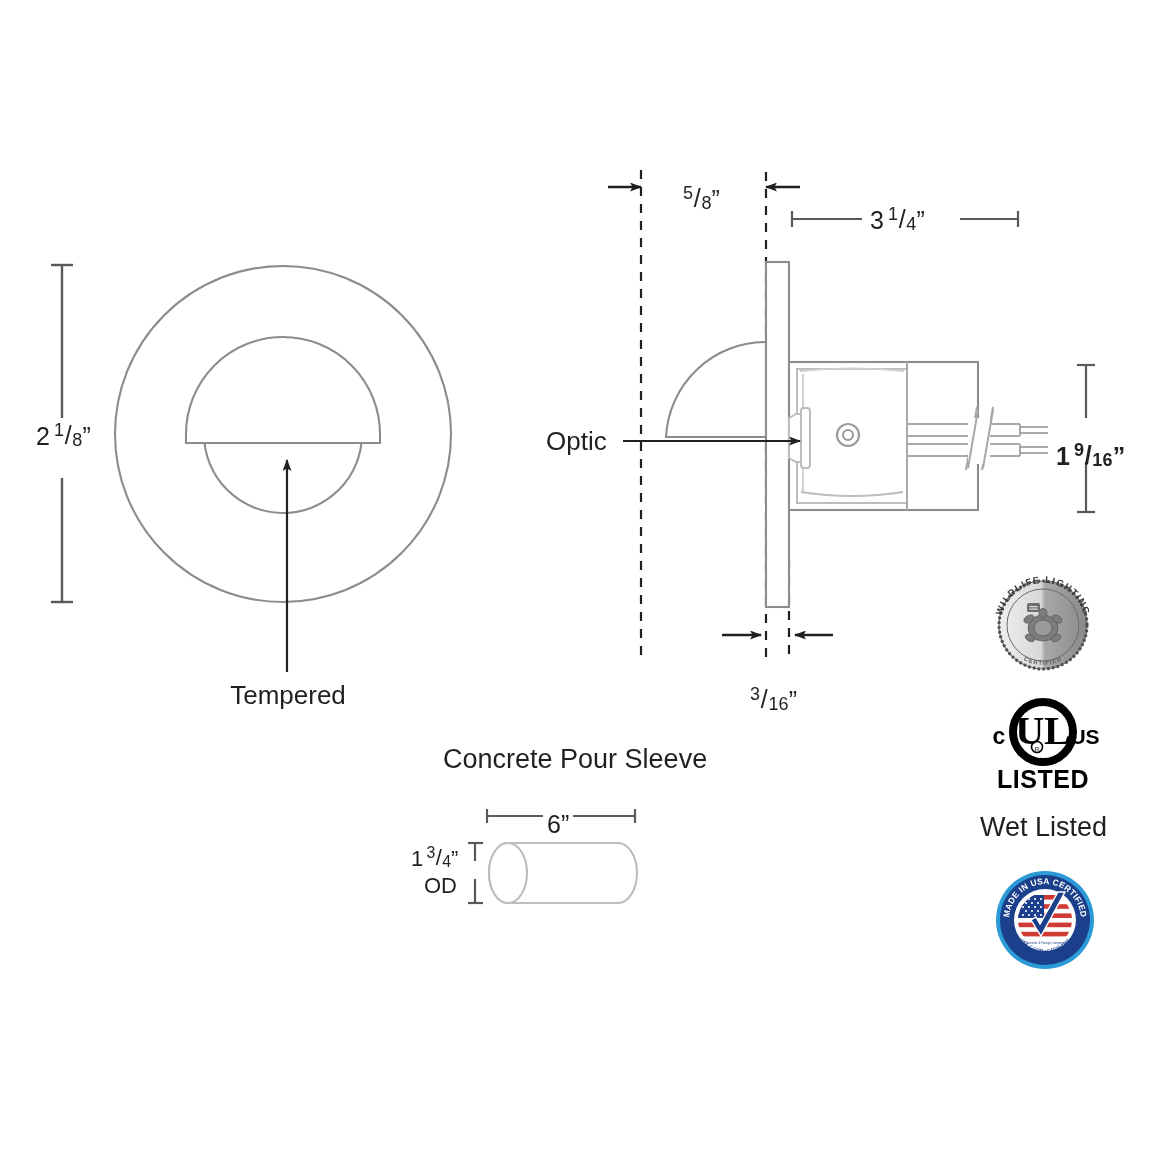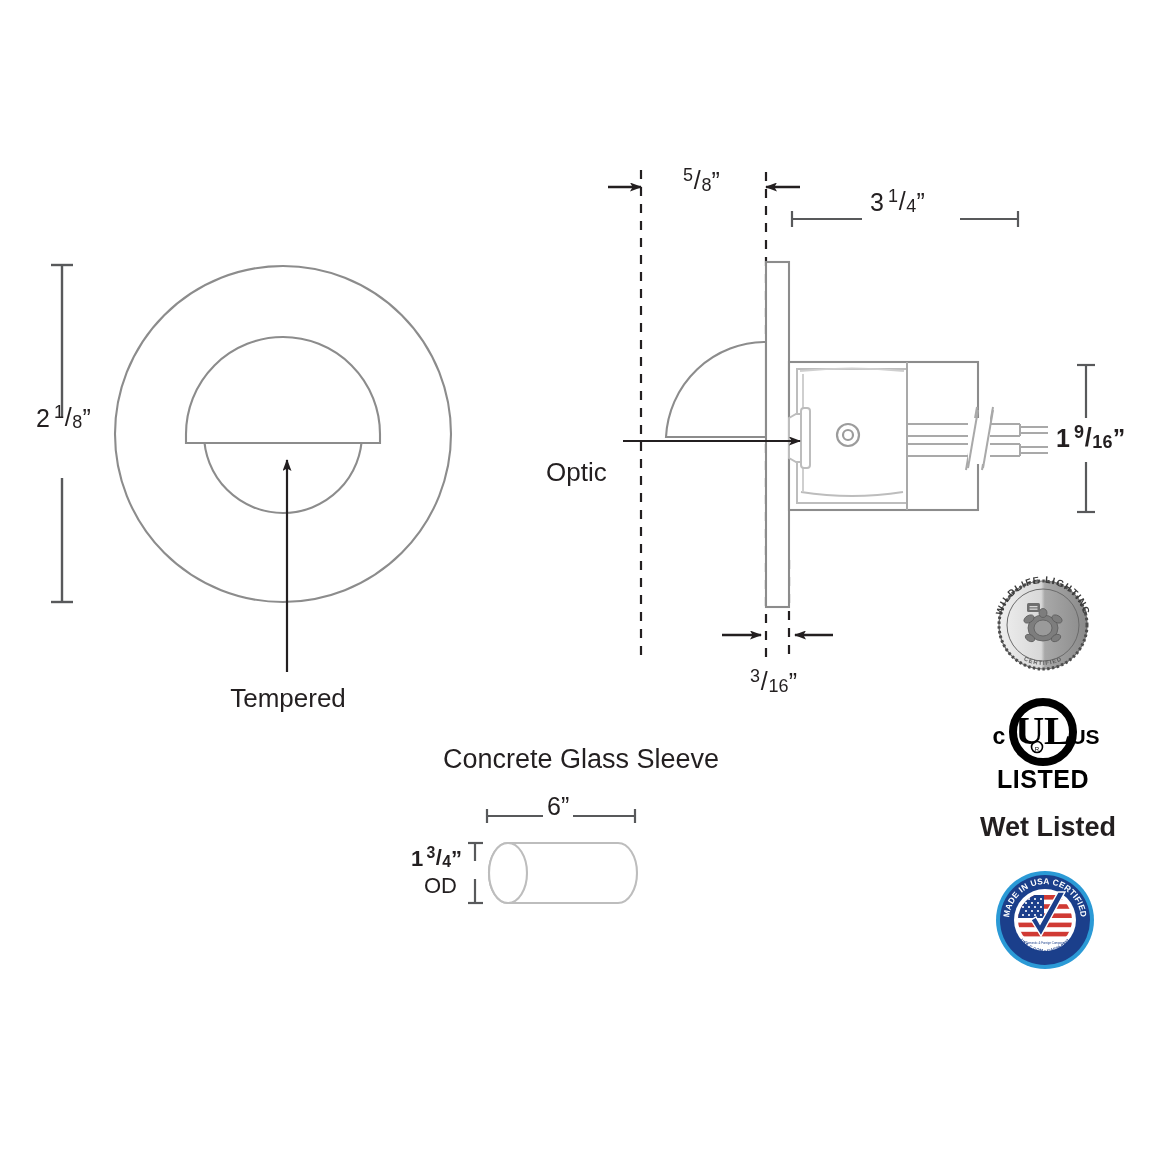--- a/index.html
+++ b/index.html
@@ -32,20 +32,21 @@
   
   .lbl {
     position: absolute;
     white-space: nowrap;
     color: #231f20;
     line-height: 1.18;
   }
   .dim {
     font-size: 25px;
     letter-spacing: .2px;
+    margin-top: 18px;
   }
   .dim-sm { font-size: 22px; }
   .frac {
     display: inline-block;
     position: relative;
     top: -1px;
   }
   .frac .num {
     font-size: .72em;
     position: relative;
@@ -57,21 +58,20 @@
   }
   .frac .den {
     font-size: .72em;
     position: relative;
     top: .12em;
   }
   .quote { letter-spacing: 0; }
   .callout {
     font-size: 26px;
     text-align: center;
-    margin-top: 31px;
   }
   .section-title {
     font-size: 27px;
   }
   .badge-cap {
     font-size: 27px;
   }
   
   .badge {
     position: absolute;
@@ -202,21 +202,21 @@
 
       <path d="M 508 843 L 618 843 A 19 30 0 0 1 618 903 L 508 903 A 19 30 0 0 1 508 843 Z" fill="#ffffff" stroke="#bdbdbd" stroke-width="2.1"></path>
       <ellipse cx="508" cy="873" rx="19" ry="30" fill="#ffffff" stroke="#bdbdbd" stroke-width="2.1"></ellipse>
     </g>
   </svg>
 
   <div class="lbl dim" style="left:36px; top:404px;">
     <span>2</span><span class="frac"><span class="num"> <span>1</span></span><span class="bar">/</span><span class="den">8</span></span><span class="quote">”</span>
   </div>
 
-  <div class="lbl callout" style="left:188px; top:652px; width:200px;text-align:center;">
+  <div class="lbl callout" style="left:188px; top:680px; width:200px;text-align:center;">
     <div>Tempered</div>
   </div>
 
   <div class="lbl dim" style="left:683px; top:167px;">
     <span class="frac"><span class="num">5</span><span class="bar">/</span><span class="den">8</span></span><span class="quote">”</span>
   </div>
 
   <div class="lbl dim" style="left:870px; top:188px;">
     <span>3</span><span class="frac"><span class="num"> <span>1</span></span><span class="bar">/</span><span class="den">4</span></span><span class="quote">”</span>
   </div>
@@ -224,27 +224,27 @@
   <div class="lbl dim" style="left:1056px; top:424px;font-weight:bold;">
     <span>1</span><span class="frac"><span class="num"> <span>9</span></span><span class="bar">/</span><span class="den">16</span></span><span class="quote">”</span>
   </div>
 
   <div class="lbl dim" style="left:750px; top:668px;">
     <span class="frac"><span class="num">3</span><span class="bar">/</span><span class="den">16</span></span><span class="quote">”</span>
   </div>
 
   <div class="lbl callout" style="left:546px; top:426px;">Optic</div>
 
-  <div class="lbl section-title" style="left:443px; top:744px;">Concrete Glass Sleeve</div>
+  <div class="lbl section-title" style="left:443px; top:744px;">Concrete Pour Sleeve</div>
 
   <div class="lbl dim" style="left:547px; top:792px;">
     <span>6”</span>
   </div>
 
-  <div class="lbl dim-sm" style="left:411px; top:846px;font-weight:bold;">
+  <div class="lbl dim-sm" style="left:411px; top:846px;">
     <span>1</span><span class="frac"><span class="num"> <span>3</span></span><span class="bar">/</span><span class="den">4</span></span><span class="quote">”</span>
   </div>
   <div class="lbl dim-sm" style="left:424px; top:873px;">OD</div>
 
   <div class="badge wl-badge">
     <svg viewBox="0 0 120 120" width="120" height="120">
       <defs>
         <path id="wlArc" d="M 18 60 A 42 42 0 0 1 102 60"></path>
         <path id="wlArcB" d="M 20 60 A 40 40 0 0 0 100 60"></path>
         <linearGradient id="wlShade" x1="0" y1="0" x2="1" y2="0">
@@ -287,21 +287,21 @@
       <circle cx="58" cy="40" r="30" fill="none" stroke="#000" stroke-width="8"></circle>
       <text x="58" y="52" font-family="'Liberation Serif', serif" font-size="40" font-weight="bold" fill="#000" text-anchor="middle">UL</text>
       <circle cx="52" cy="55" r="5.5" fill="none" stroke="#000" stroke-width="1.6"></circle>
       <text x="52" y="58.5" font-family="'Liberation Sans', sans-serif" font-size="6" fill="#000" text-anchor="middle">R</text>
       <text x="14" y="52" font-family="'Liberation Sans', sans-serif" font-size="23" font-weight="bold" fill="#000" text-anchor="middle">c</text>
       <text x="100" y="52" font-family="'Liberation Sans', sans-serif" font-size="21" font-weight="bold" fill="#000" text-anchor="middle">US</text>
       <text x="58" y="96" font-family="'Liberation Sans', sans-serif" font-size="25" font-weight="bold" fill="#000" text-anchor="middle" letter-spacing="0.5">LISTED</text>
     </svg>
   </div>
 
-  <div class="lbl badge-cap" style="left:980px; top:812px;font-weight:bold;">Wet Listed</div>
+  <div class="lbl badge-cap" style="left:980px; top:812px;">Wet Listed</div>
 
   <div class="badge usa-badge">
     <svg viewBox="0 0 100 100" width="100" height="100">
       <defs>
         <path id="usaArcTop" d="M 14 50 A 36 36 0 0 1 86 50"></path>
         <path id="usaArcBot" d="M 18 50 A 32 32 0 0 0 82 50"></path>
         <clipPath id="flagClip">
             <circle cx="50" cy="50" r="27"></circle>
           </clipPath>
       </defs>

